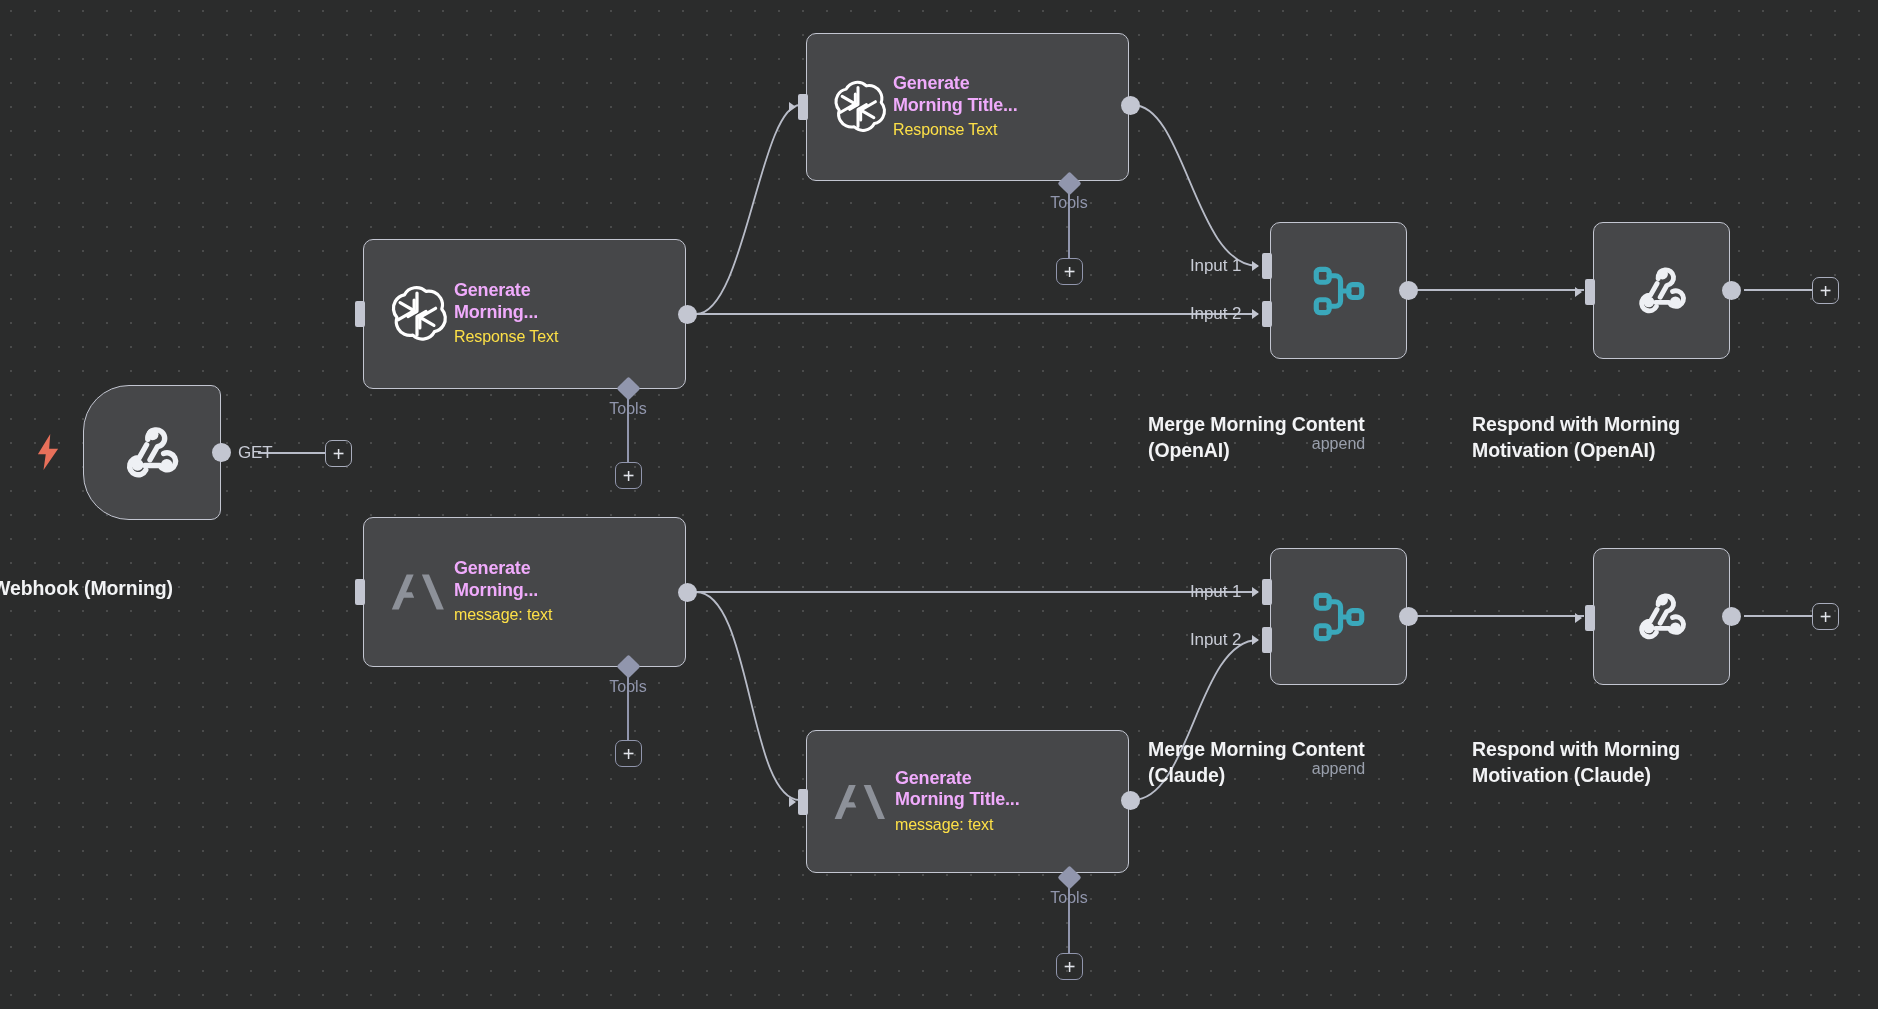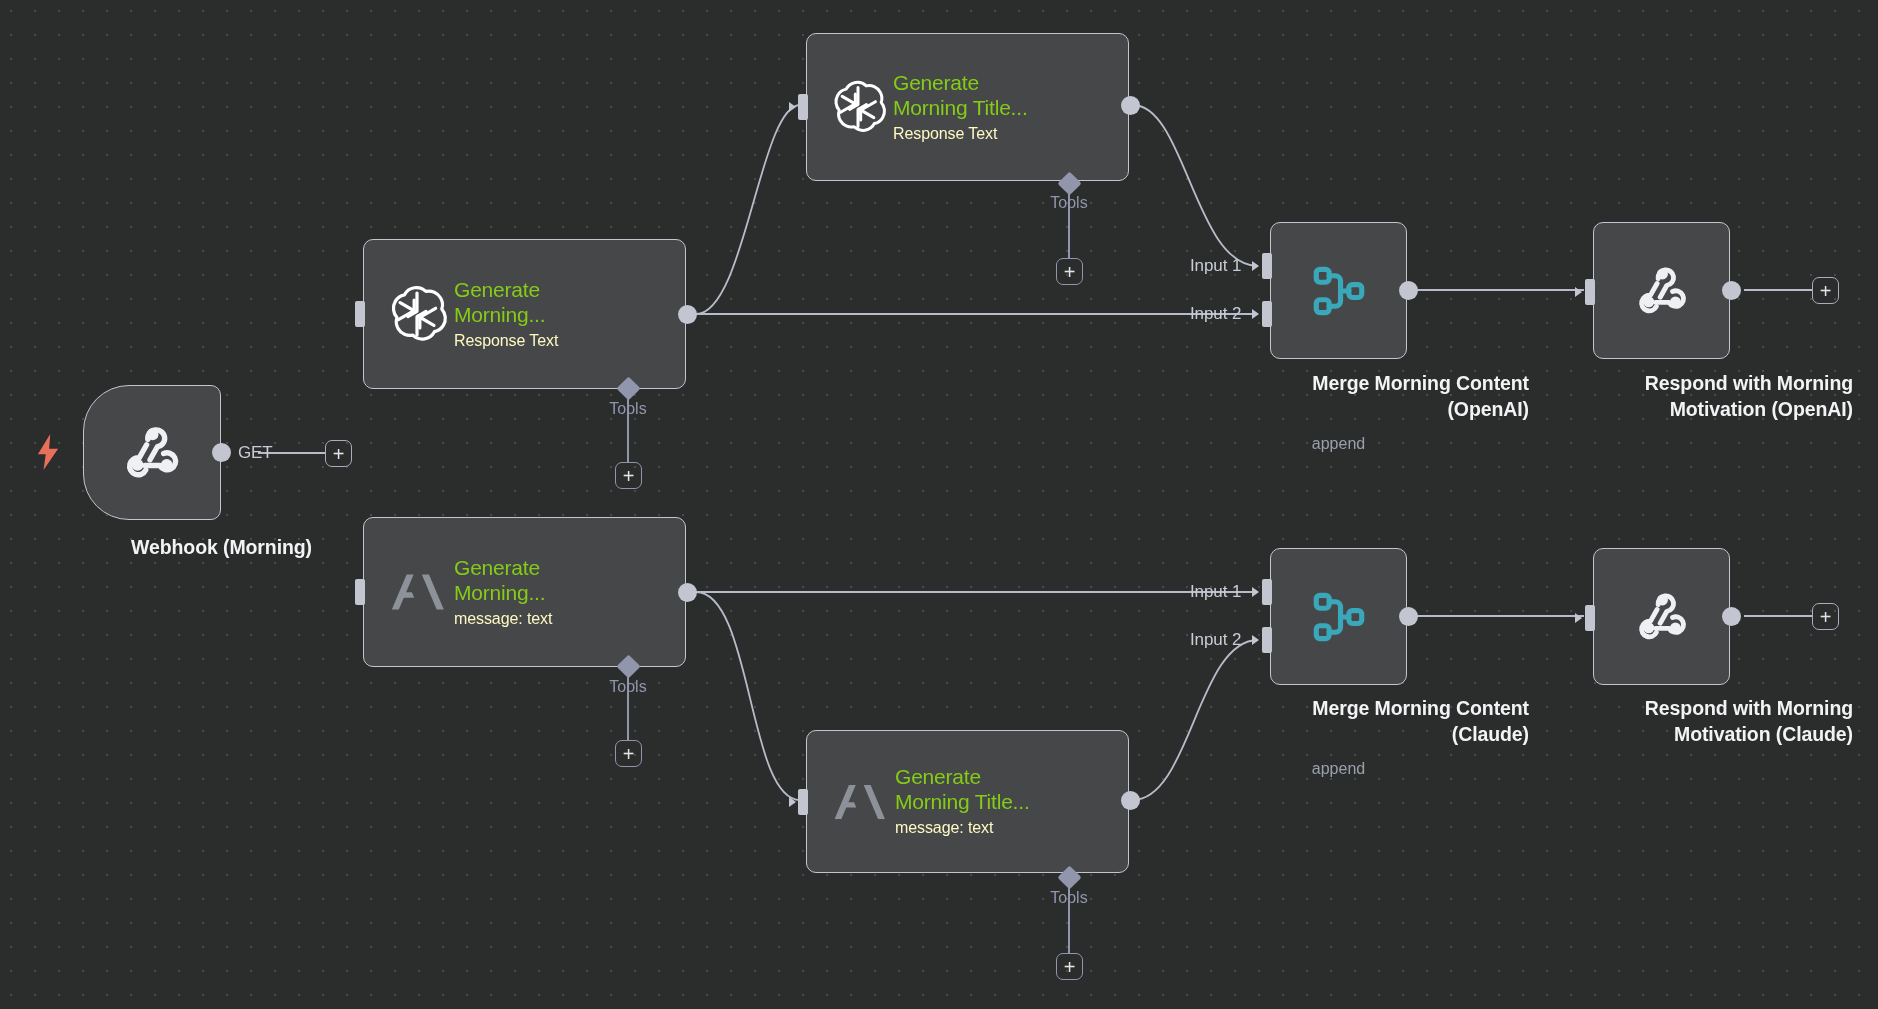--- a/index.html
+++ b/index.html
@@ -63,45 +63,46 @@
     align-items: center;
     justify-content: center;
   }
   .node-text {
     display: flex;
     flex-direction: column;
     justify-content: center;
     margin-left: 6px;
   }
   .node-title {
-    color: #84cc16;
-    font-size: 21px;
-    font-weight: normal;
+    color: #f0abfc;
+    font-size: 18px;
+    font-weight: bold;
     line-height: 1.2;
     max-width: 150px;
     white-space: pre-line;
     letter-spacing: -0.2px;
   }
   .node-sub {
-    color: #fef9c3;
+    color: #fde047;
     font-size: 16px;
     line-height: 1.35;
     margin-top: 3px;
     letter-spacing: -0.1px;
   }
   
   .node-label {
     position: absolute;
-    text-align: right;
+    text-align: left;
     color: #f2f3f5;
     font-size: 19.5px;
     font-weight: bold;
     line-height: 1.32;
     letter-spacing: -0.1px;
     white-space: pre-line;
+    margin-top: 41px;
   }
   .node-sublabel {
     position: absolute;
     text-align: center;
     color: #9aa0ad;
     font-size: 16px;
     font-weight: normal;
     line-height: 1.3;
   }
   

